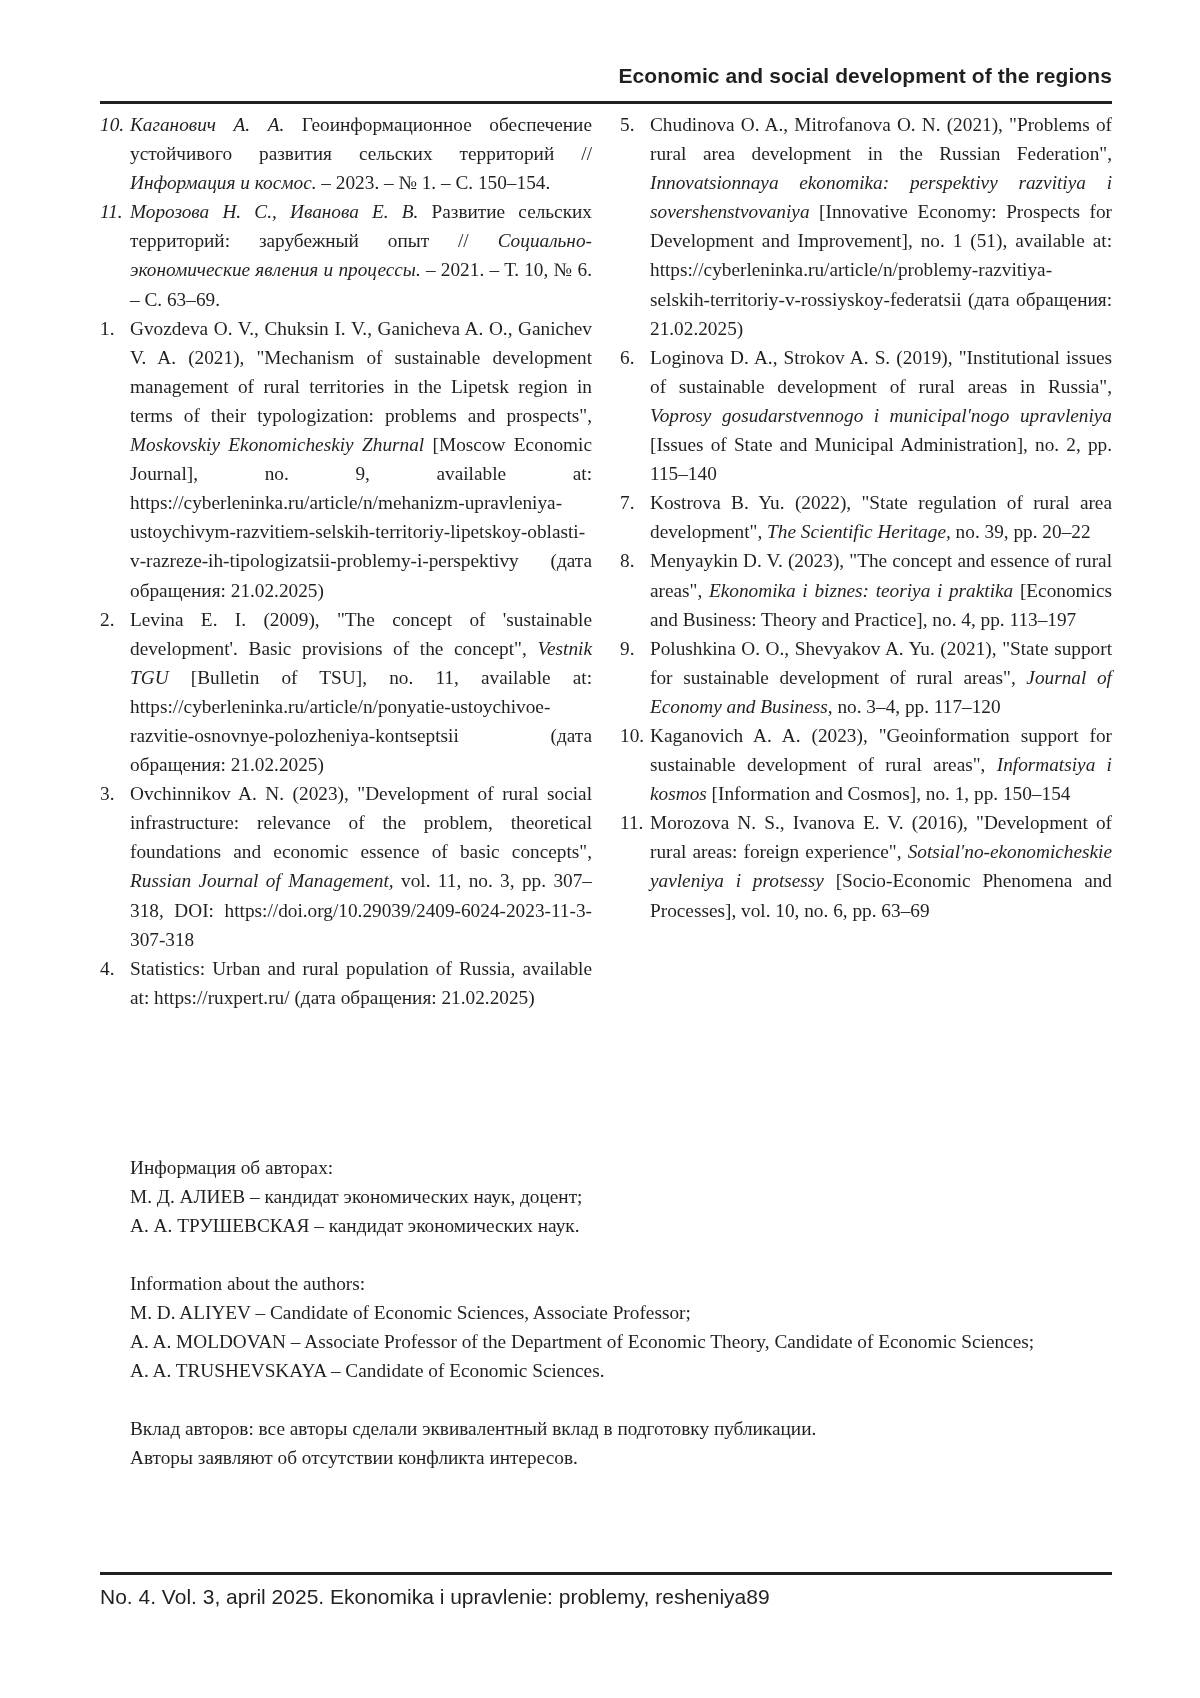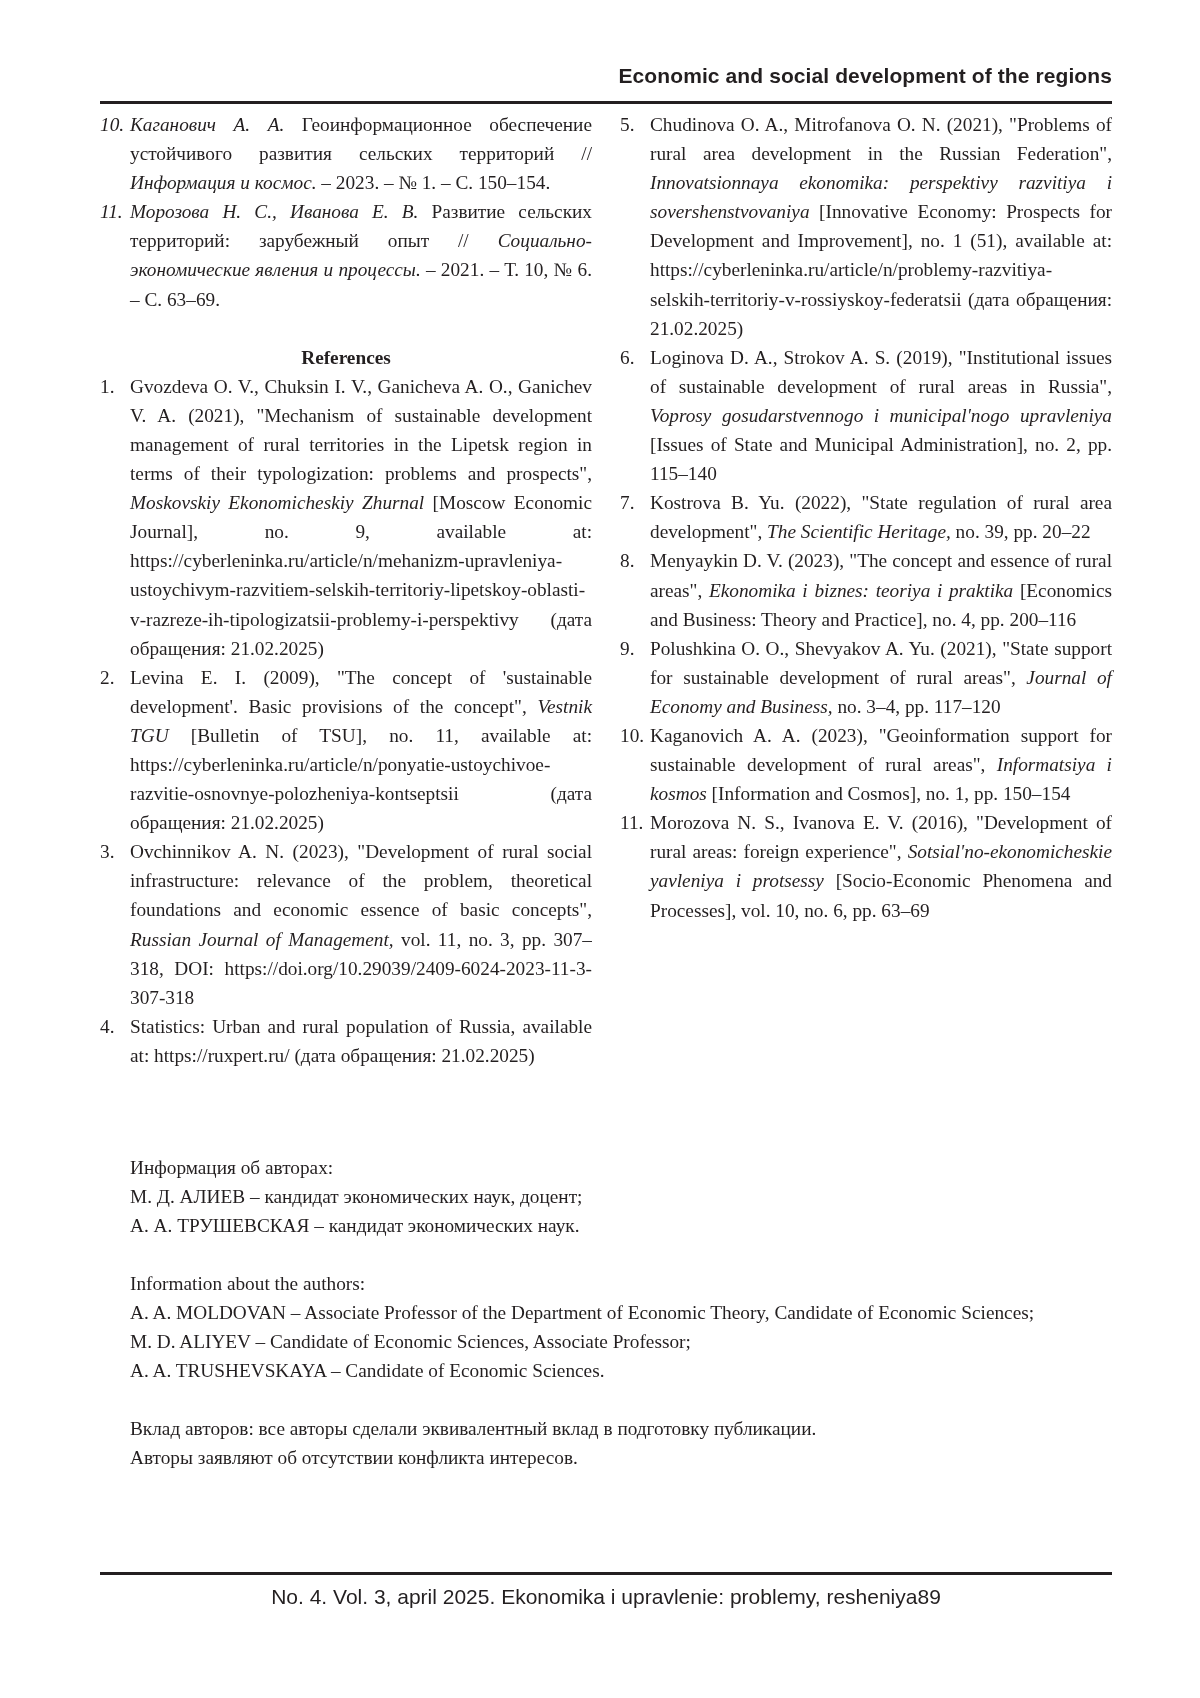--- a/index.html
+++ b/index.html
@@ -23,21 +23,21 @@
   .ref .num.it { font-style: italic; }
   .ref i { font-style: italic; margin-top: 32px; }
   .ref .txt { display: block; }
 
   .refs-heading { text-align: center; font-weight: bold; margin-top: 29px; }
 
   .authors { position: absolute; left: 130px; width: 990px; font-family: "Liberation Serif", serif; font-size: 19.3px; line-height: 29px; }
   .authors p { margin: 0; }
   .authors .gap { height: 29px; }
 
-  .footer { position: absolute; left: 100px; top: 1585px; width: 1012px; font-family: "Liberation Sans", sans-serif; font-size: 21px; display: flex; justify-content: center; }
+  .footer { position: absolute; left: 100px; top: 1585px; width: 1012px; font-family: "Liberation Sans", sans-serif; font-size: 21px; display: flex; justify-content: flex-start; }
 </style>
 </head>
 <body>
 
 <div class="page">
 
   <div class="running-head">Economic and social development of the regions</div>
   <div class="rule-top"></div>
 
   <div class="col col-left">
@@ -45,21 +45,20 @@
     <div class="ref">
       <span class="num it">10.</span>
       <span class="txt"><i>Каганович А. А.</i><span> Геоинформационное обеспечение устойчивого развития сельских территорий // </span><i>Информация и космос.</i><span> – 2023. – № 1. – С. 150–154.</span></span>
     </div>
 
     <div class="ref">
       <span class="num it">11.</span>
       <span class="txt"><i>Морозова Н. С., Иванова Е. В.</i><span> Развитие сельских территорий: зарубежный опыт // </span><i>Социально-экономические явления и процессы.</i><span> – 2021. – Т. 10, № 6. – С. 63–69.</span></span>
     </div>
 
-    <div class="refs-heading">References</div>
 
     <div class="ref">
       <span class="num">1.</span>
       <span class="txt"><span>Gvozdeva O. V., Chuksin I. V., Ganicheva A. O., Ganichev V. A. (2021), "Mechanism of sustainable development management of rural territories in the Lipetsk region in terms of their typologization: problems and prospects", </span><i>Moskovskiy Ekonomicheskiy Zhurnal</i><span> [Moscow Economic Journal], no. 9, available at: https://cyberleninka.ru/article/n/mehanizm-upravleniya-ustoychivym-razvitiem-selskih-territoriy-lipetskoy-oblasti-v-razreze-ih-tipologizatsii-problemy-i-perspektivy (дата обращения: 21.02.2025)</span></span>
     </div>
 
     <div class="ref">
       <span class="num">2.</span>
       <span class="txt"><span>Levina E. I. (2009), "The concept of 'sustainable development'. Basic provisions of the concept", </span><i>Vestnik TGU</i><span> [Bulletin of TSU], no. 11, available at: https://cyberleninka.ru/article/n/ponyatie-ustoychivoe-razvitie-osnovnye-polozheniya-kontseptsii (дата обращения: 21.02.2025)</span></span>
     </div>
@@ -83,21 +82,21 @@
     <div class="ref">
       <span class="num">6.</span>
       <span class="txt"><span>Loginova D. A., Strokov A. S. (2019), "Institutional issues of sustainable development of rural areas in Russia", </span><i>Voprosy gosudarstvennogo i municipal'nogo upravleniya</i><span> [Issues of State and Municipal Administration], no. 2, pp. 115–140</span></span>
     </div>
     <div class="ref">
       <span class="num">7.</span>
       <span class="txt"><span>Kostrova B. Yu. (2022), "State regulation of rural area development", </span><i>The Scientific Heritage,</i><span> no. 39, pp. 20–22</span></span>
     </div>
     <div class="ref">
       <span class="num">8.</span>
-      <span class="txt"><span>Menyaykin D. V. (2023), "The concept and essence of rural areas", </span><i>Ekonomika i biznes: teoriya i praktika</i><span> [Economics and Business: Theory and Practice], no. 4, pp. 200–116</span></span>
+      <span class="txt"><span>Menyaykin D. V. (2023), "The concept and essence of rural areas", </span><i>Ekonomika i biznes: teoriya i praktika</i><span> [Economics and Business: Theory and Practice], no. 4, pp. 113–197</span></span>
     </div>
     <div class="ref">
       <span class="num">9.</span>
       <span class="txt"><span>Polushkina O. O., Shevyakov A. Yu. (2021), "State support for sustainable development of rural areas", </span><i>Journal of Economy and Business,</i><span> no. 3–4, pp. 117–120</span></span>
     </div>
     <div class="ref">
       <span class="num">10.</span>
       <span class="txt"><span>Kaganovich A. A. (2023), "Geoinformation support for sustainable development of rural areas", </span><i>Informatsiya i kosmos</i><span> [Information and Cosmos], no. 1, pp. 150–154</span></span>
     </div>
     <div class="ref">
@@ -105,22 +104,22 @@
       <span class="txt"><span>Morozova N. S., Ivanova E. V. (2016), "Development of rural areas: foreign experience", </span><i>Sotsial'no-ekonomicheskie yavleniya i protsessy</i><span> [Socio-Economic Phenomena and Processes], vol. 10, no. 6, pp. 63–69</span></span>
     </div>
   </div>
 
   <div class="authors" style="top:1153px;">
     <p>Информация об авторах:</p>
     <p>М. Д. АЛИЕВ – кандидат экономических наук, доцент;</p>
     <p>А. А. ТРУШЕВСКАЯ – кандидат экономических наук.</p>
     <div class="gap"></div>
     <p>Information about the authors:</p>
+    <p>M. D. ALIYEV – Candidate of Economic Sciences, Associate Professor;</p>
     <p>A. A. MOLDOVAN – Associate Professor of the Department of Economic Theory, Candidate of Economic Sciences;</p>
-    <p>M. D. ALIYEV – Candidate of Economic Sciences, Associate Professor;</p>
     <p>A. A. TRUSHEVSKAYA – Candidate of Economic Sciences.</p>
     <div class="gap"></div>
     <p>Вклад авторов: все авторы сделали эквивалентный вклад в подготовку публикации.</p>
     <p>Авторы заявляют об отсутствии конфликта интересов.</p>
   </div>
 
   <div class="rule-bottom"></div>
   <div class="footer">
     <span>No. 4. Vol. 3, april 2025. Ekonomika i upravlenie: problemy, resheniya</span>
     <span>89</span>

